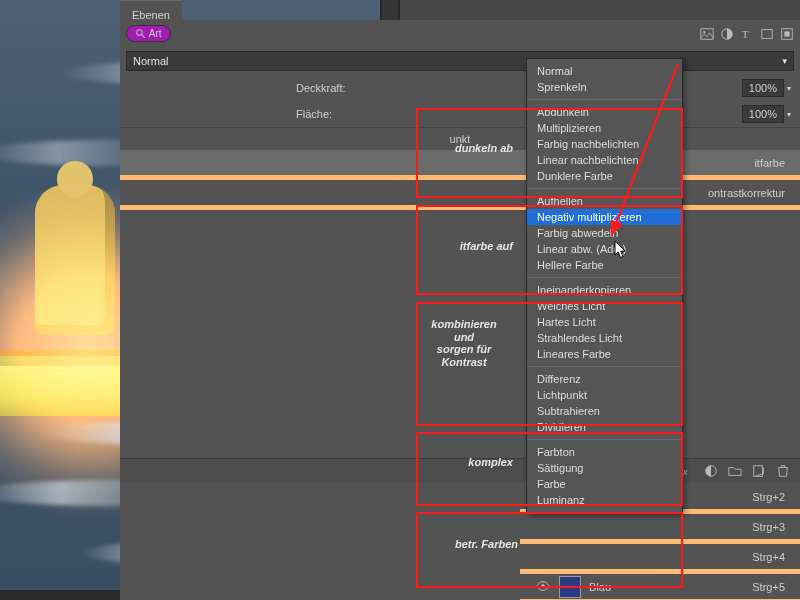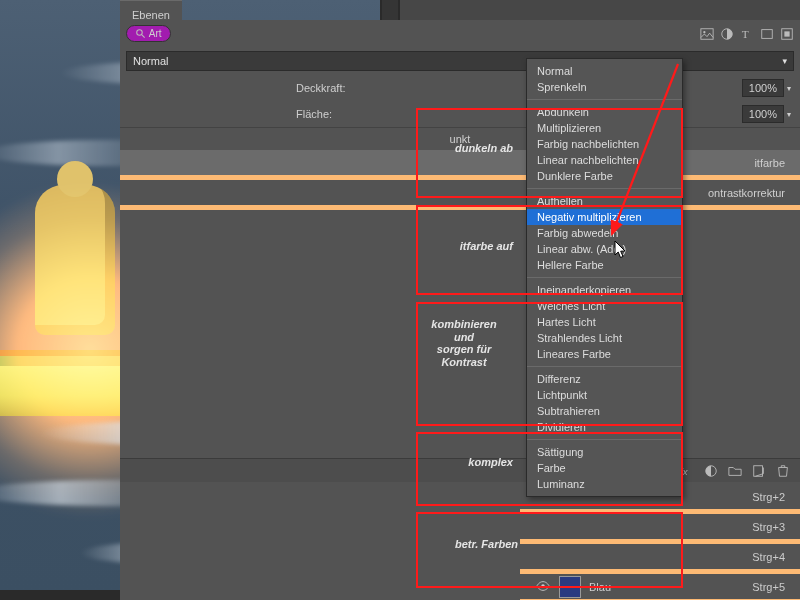--- a/index.html
+++ b/index.html
@@ -388,20 +388,21 @@
   <div class="bm">Weiches Licht</div>
   <div class="bm">Hartes Licht</div>
   <div class="bm">Strahlendes Licht</div>
   <div class="bm">Lineares Farbe</div>
   <hr>
   <div class="bm">Differenz</div>
   <div class="bm">Lichtpunkt</div>
   <div class="bm">Subtrahieren</div>
   <div class="bm">Dividieren</div>
   <hr>
+  <div class="bm">Farbton</div>
   <div class="bm">Sättigung</div>
   <div class="bm">Farbe</div>
   <div class="bm">Luminanz</div>
 </div>
 
 <svg class="cursor" viewBox="0 0 14 20">
   <path d="M1 1l0 14 3.2-3 2.3 5.5 2.5-1-2.3-5.3L11 11z" fill="#fff" stroke="#000" stroke-width="1"></path>
 </svg>
 
 <svg class="arrow" style="left:606px;top:60px;width:80px;height:180px" viewBox="0 0 80 180">

